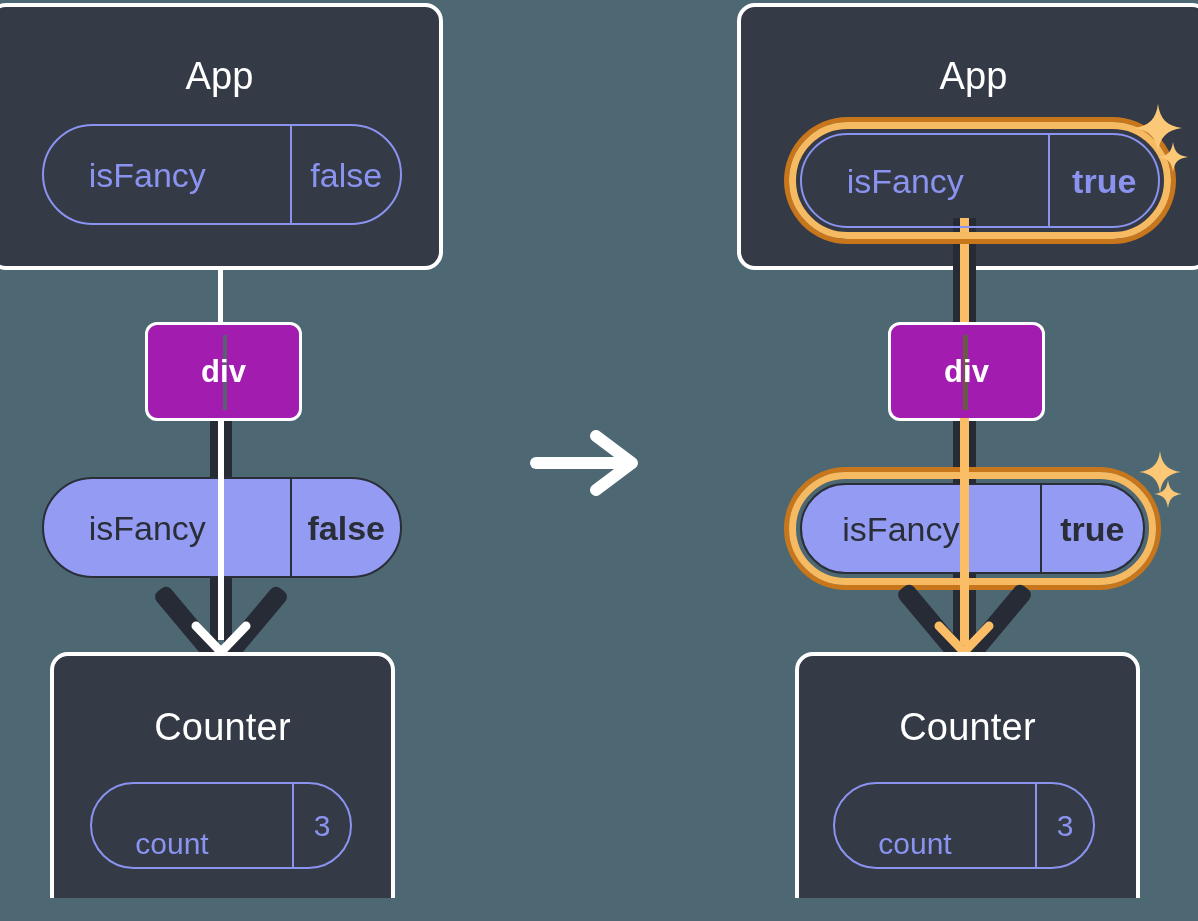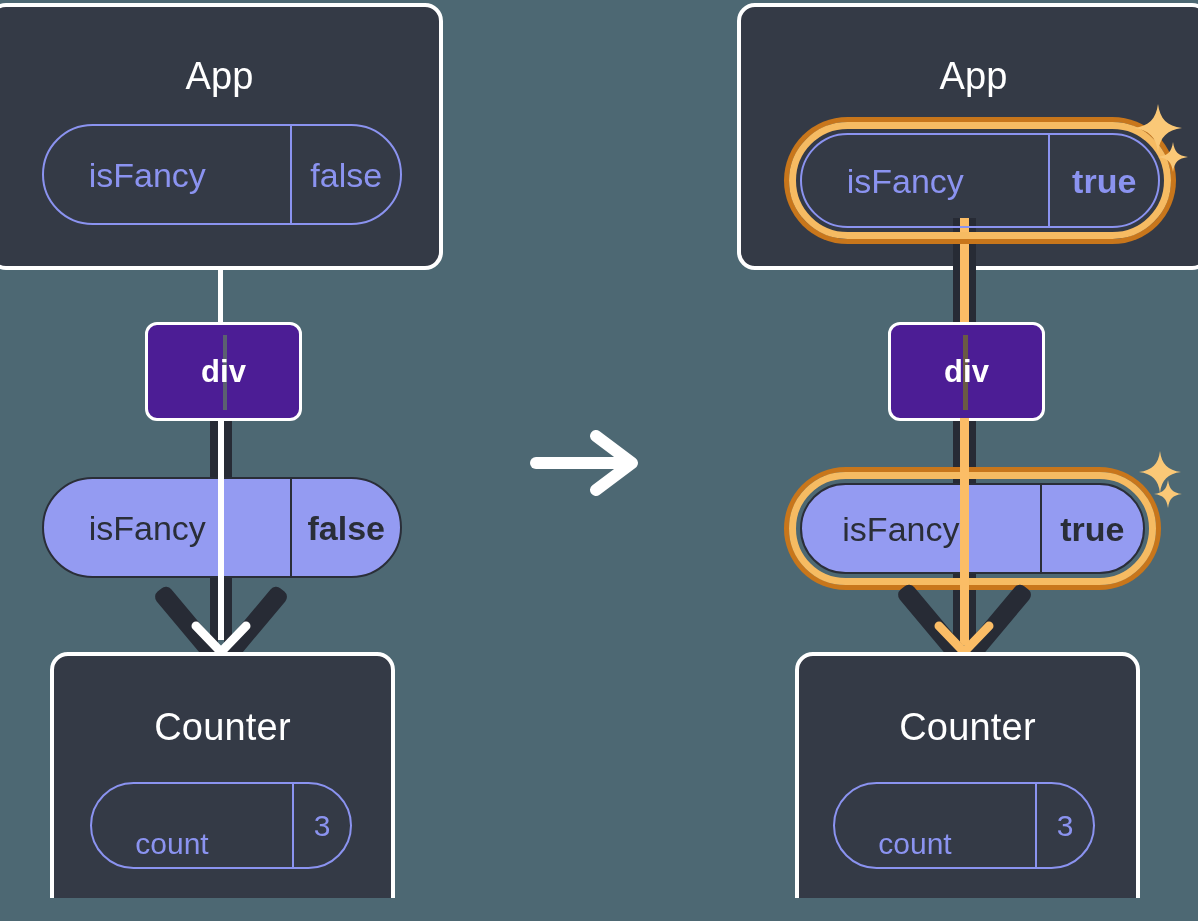--- a/index.html
+++ b/index.html
@@ -31,21 +31,21 @@
     width: 100%;
     text-align: center;
     color: #ffffff;
     font-size: 38px;
     font-weight: 400;
     letter-spacing: 0.2px;
     line-height: 1;
   }
   .tag-box {
     position: absolute;
-    background: #4c1d95;
+    background: #a21caf;
     border: 3px solid #ffffff;
     border-radius: 12px;
     box-sizing: border-box;
     display: flex;
     align-items: center;
     justify-content: center;
   }
   .tag-label {
     color: #ffffff;
     font-size: 31px;

